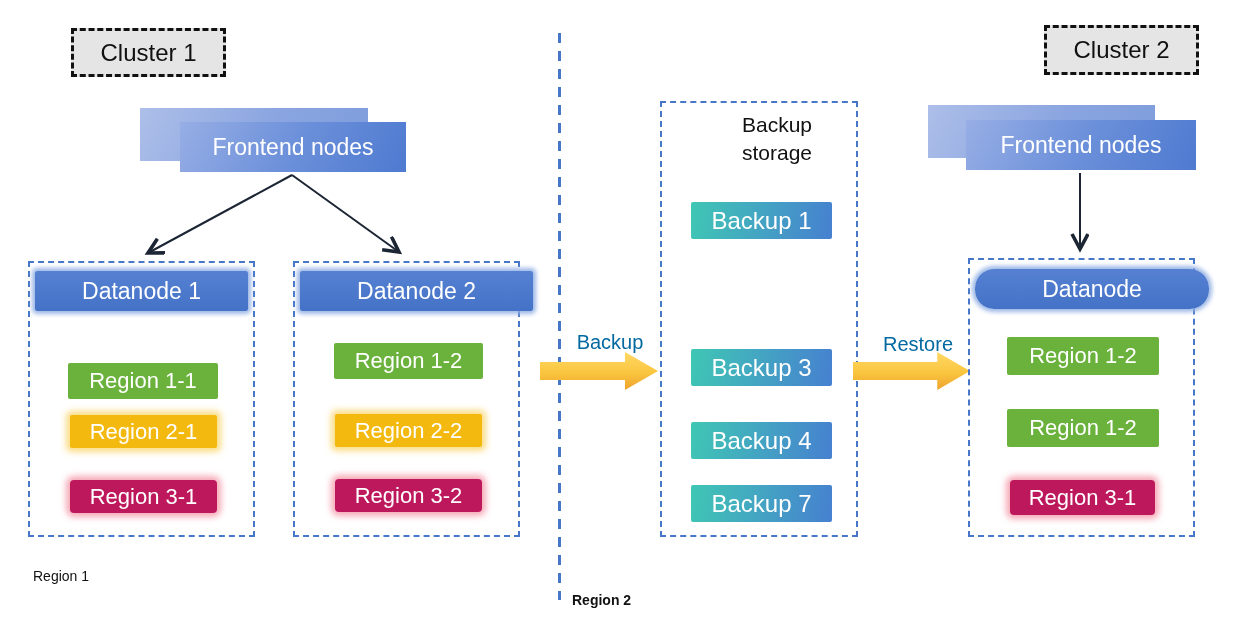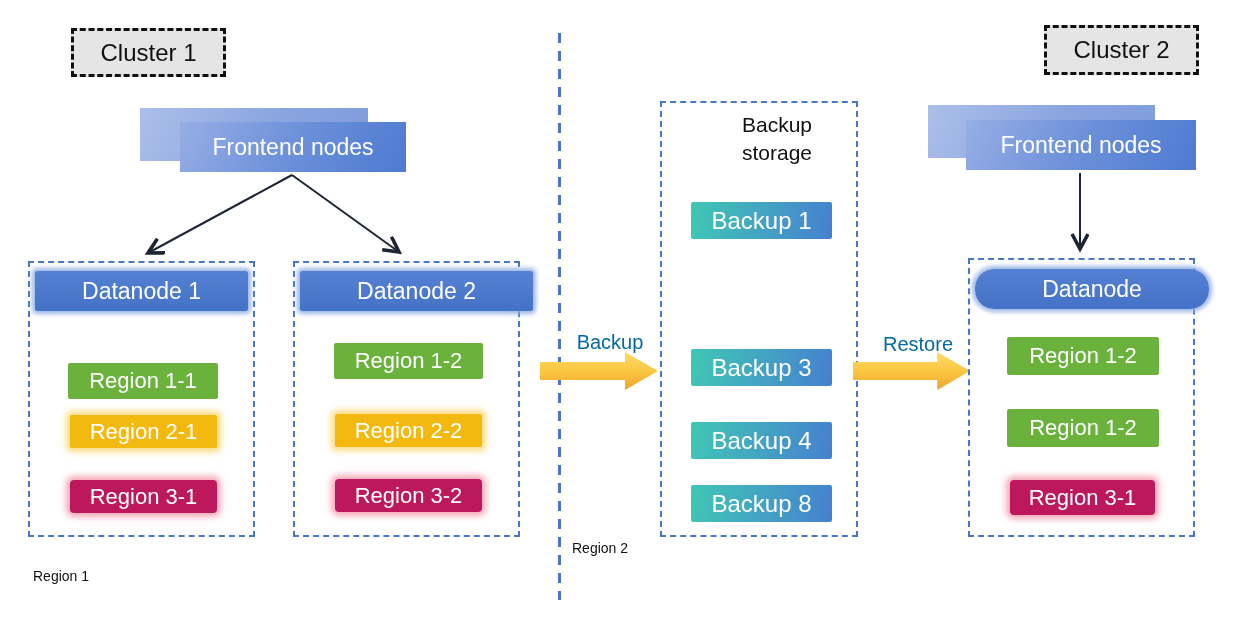--- a/index.html
+++ b/index.html
@@ -143,21 +143,21 @@
     <div class="abs backup-item" style="left:29px;top:99px;width:141px;height:37px;">
       <span>Backup 1</span>
     </div>
     <div class="abs backup-item" style="left:29px;top:246px;width:141px;height:37px;">
       <span>Backup 3</span>
     </div>
     <div class="abs backup-item" style="left:29px;top:319px;width:141px;height:37px;">
       <span>Backup 4</span>
     </div>
     <div class="abs backup-item" style="left:29px;top:382px;width:141px;height:37px;">
-      <span>Backup 8</span>
+      <span>Backup 7</span>
     </div>
   </div>
 
   <div class="abs flow-label" style="left:868px;top:333px;width:100px;">Restore</div>
   <div class="abs block-arrow" style="left:853px;top:352px;width:117px;height:38px;"></div>
 
   <div class="abs dashed-blue" style="left:968px;top:258px;width:227px;height:279px;">
     <div class="abs node-header" style="left:5px;top:9px;width:234px;height:40px;border-radius:19px;">
       <span>Datanode</span>
     </div>
@@ -166,15 +166,15 @@
     </div>
     <div class="abs region green" style="left:37px;top:149px;width:152px;height:38px;">
       <span>Region 1-2</span>
     </div>
     <div class="abs region red" style="left:40px;top:220px;width:145px;height:35px;">
       <span>Region 3-1</span>
     </div>
   </div>
 
   <div class="abs small-label" style="left:33px;top:568px;">Region 1</div>
-  <div class="abs small-label" style="left:572px;top:540px;">Region 2</div>
+  <div class="abs small-label" style="left:572px;top:592px;font-weight:bold;">Region 2</div>
 
 </div>
 
 </body></html>

